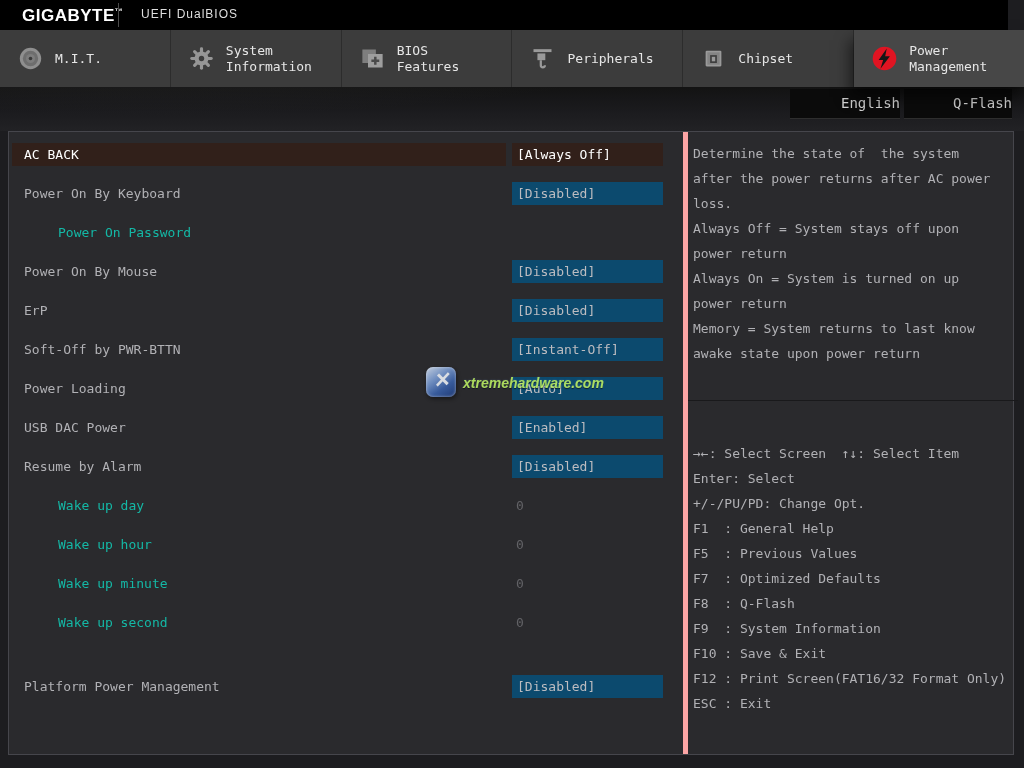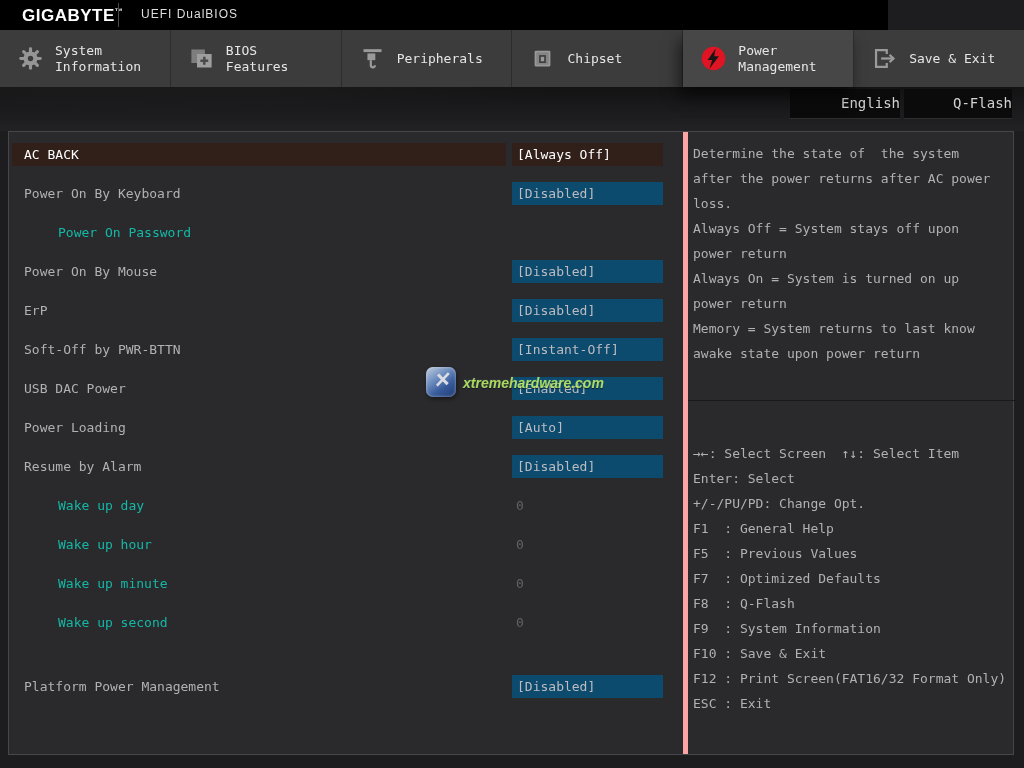--- a/index.html
+++ b/index.html
@@ -4,21 +4,21 @@
 <style>
   html,body { margin:0; padding:0; }
   body {
     width:1024px; height:768px; position:relative; overflow:hidden;
     background:#1d1d20;
     font-family:"DejaVu Sans Mono", monospace;
     -webkit-font-smoothing:none;
   }
 
   
-  .topbar { position:absolute; top:0; left:0; width:888px; height:30px; background:#000; }
+  .topbar { position:absolute; top:0; left:0; width:1008px; height:30px; background:#000; }
   .brand {
     position:absolute; left:22px; top:6px;
     font-family:"Liberation Sans", sans-serif; font-weight:bold; font-size:17px;
     color:#fff; letter-spacing:.5px;
   }
   .brand .tm { font-size:8px; vertical-align:super; }
   .topbar-sep { position:absolute; left:118px; top:3px; width:1px; height:24px; background:#4a4a4a; }
   .uefi-title {
     position:absolute; left:141px; top:7px;
     font-family:"Liberation Sans", sans-serif; font-size:12px; color:#dedede; letter-spacing:1px;
@@ -112,20 +112,31 @@
 </head>
 <body>
 
 <div class="topbar">
   <div class="brand"><span>GIGABYTE</span><span class="tm">™</span></div>
   <div class="topbar-sep"></div>
   <div class="uefi-title">UEFI DualBIOS</div>
 </div>
 
 <div class="tabbar" id="tabbar">
+    <div class="tab">
+      <span class="tab-icon">
+        <svg viewBox="0 0 24 24" width="27" height="27">
+          <circle cx="12" cy="12" r="9.5" fill="#8f8f8f"></circle>
+          <circle cx="12" cy="12" r="6.8" fill="#6e6e6e"></circle>
+          <circle cx="12" cy="12" r="4" fill="#7d7d7d"></circle>
+          <circle cx="12" cy="12" r="1.6" fill="#3a3a3a"></circle>
+        </svg>
+      </span>
+      <span class="tab-label">M.I.T.</span>
+    </div>
     <div class="tab">
       <span class="tab-icon">
         <svg viewBox="0 0 24 24" width="27" height="27">
           <g fill="#969696">
             <rect x="10.6" y="2" width="2.8" height="20" rx="1.3"></rect>
             <rect x="10.6" y="2" width="2.8" height="20" rx="1.3" transform="rotate(45 12 12)"></rect>
             <rect x="10.6" y="2" width="2.8" height="20" rx="1.3" transform="rotate(90 12 12)"></rect>
             <rect x="10.6" y="2" width="2.8" height="20" rx="1.3" transform="rotate(135 12 12)"></rect>
             <circle cx="12" cy="12" r="6.2"></circle>
             <circle cx="12" cy="12" r="2.4" fill="#3c3c3c"></circle>
@@ -170,32 +181,20 @@
     <div class="tab active">
       <span class="tab-icon">
         <svg viewBox="0 0 24 24" width="27" height="27">
           <circle cx="12" cy="12" r="10.5" fill="#e01422"></circle>
           <path d="M14 3.2 6.8 13.4h4l-2.4 7.6 8.4-11h-4.2z" fill="#161616"></path>
         </svg>
       </span>
       <span class="tab-label">Power
 Management</span>
     </div>
-    <div class="tab">
-      <span class="tab-icon">
-        <svg viewBox="0 0 24 24" width="27" height="27">
-          <g stroke="#9a9a9a" stroke-width="2" fill="none">
-            <path d="M14 8V4.5H4.5v15H14V16"></path>
-            <path d="M9 12h10"></path>
-            <path d="M16.5 8.8 20 12l-3.5 3.2"></path>
-          </g>
-        </svg>
-      </span>
-      <span class="tab-label">Save &amp; Exit</span>
-    </div>
   </div>
 
 <div class="band">
   <div class="band-btn btn-english">English</div>
   <div class="band-btn btn-qflash">Q-Flash</div>
 </div>
 
 <div class="panel">
   <div class="settings" id="settings">
       <div class="row selected">
@@ -216,26 +215,26 @@
       </div>
       <div class="row">
         <span class="setting-label">ErP</span>
         <span class="value-box">[Disabled]</span>
       </div>
       <div class="row">
         <span class="setting-label">Soft-Off by PWR-BTTN</span>
         <span class="value-box">[Instant-Off]</span>
       </div>
       <div class="row">
+        <span class="setting-label">Power Loading</span>
+        <span class="value-box">[Auto]</span>
+      </div>
+      <div class="row">
         <span class="setting-label">USB DAC Power</span>
         <span class="value-box">[Enabled]</span>
-      </div>
-      <div class="row">
-        <span class="setting-label">Power Loading</span>
-        <span class="value-box">[Auto]</span>
       </div>
       <div class="row">
         <span class="setting-label">Resume by Alarm</span>
         <span class="value-box">[Disabled]</span>
       </div>
       <div class="row disabled indent">
         <span class="setting-label">Wake up day</span>
         <span class="value-plain">0</span>
       </div>
       <div class="row disabled indent">

